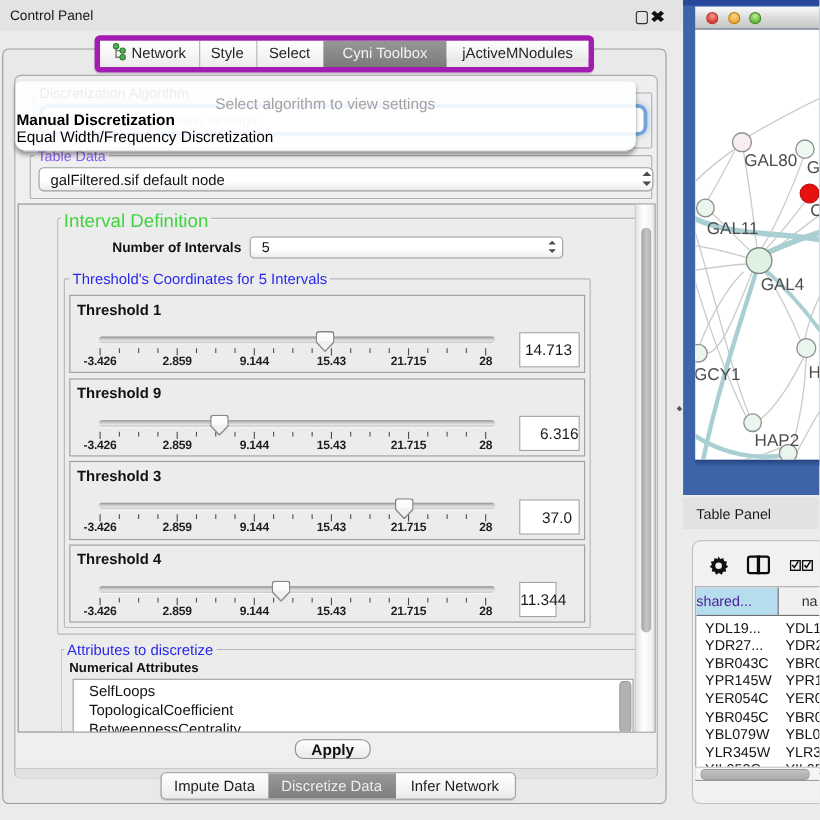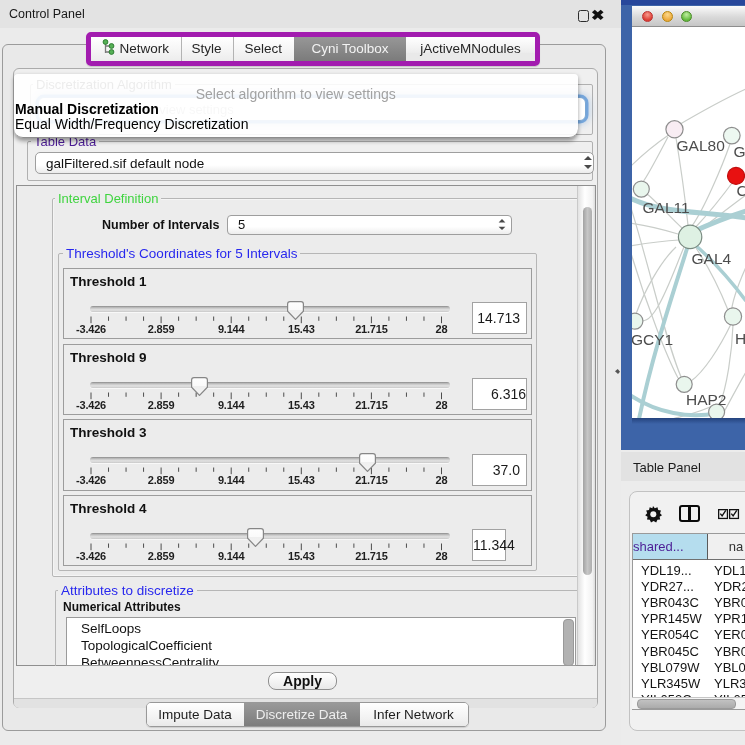--- a/index.html
+++ b/index.html
@@ -27,27 +27,27 @@
 <div style="position:absolute;top:0;height:24px;line-height:24px;text-align:center;font-size:13.5px;box-sizing:border-box;left:203px;width:112px;background:linear-gradient(#979797,#7b7b7b);color:#f3f3f3;">Cyni Toolbox</div>
 <div style="position:absolute;top:0;height:16px;line-height:24px;text-align:center;font-size:13.5px;box-sizing:border-box;left:315px;width:129px;background:linear-gradient(#ffffff,#f2f2f2 70%,#ececec);color:#262626;">jActiveMNodules</div>
 <div style="position:absolute;left:89.5px;top:0;width:1px;height:24px;background:#b3b3b3"></div>
 <div style="position:absolute;left:141.5px;top:0;width:1px;height:24px;background:#b3b3b3"></div>
 </div>
 <div class="abs" style="left:30px;top:84px;width:563px;height:51px;border:1px solid #b0b0b0;border-radius:2px;box-sizing:border-box"></div>
 <div class="abs" style="left:33px;top:77px;background:#efefef;padding:0 3px;font-size:13px;color:#3a3a3a">Discretization Algorithm</div>
 <div class="abs" style="left:38px;top:97px;width:548px;height:24px;background:#fff;border:1px solid #7aa7d4;border-radius:6px;box-sizing:border-box;box-shadow:0 0 0 2.5px rgba(88,148,214,0.75),0 0 7px 3px rgba(88,148,214,0.4)"></div>
 <div class="abs" style="left:48px;top:102px;font-size:13px;color:#b0b0b0">Select algorithm to view settings</div>
 <div class="abs" style="left:27px;top:141px;width:566px;height:40px;border:1px solid #b0b0b0;border-radius:2px;box-sizing:border-box"></div>
-<div class="abs" style="left:31px;top:134px;background:#efefef;padding:0 3px;font-size:13px;color:#4c1d95">Table Data</div>
+<div class="abs" style="left:31px;top:134px;background:#efefef;padding:0 3px;font-size:13px;color:#8b5cf6">Table Data</div>
 <div class="abs" style="left:35px;top:152px;width:559px;height:22px;background:linear-gradient(#ffffff 60%,#ebebeb);border:1px solid #9e9e9e;border-radius:5px;box-sizing:border-box"></div>
 <div class="abs" style="left:46px;top:156px;font-size:13.5px;color:#111">galFiltered.sif default node</div>
 <div class="combo-arrows" style="left:584px;top:156px"></div>
 <div class="abs" style="left:16px;top:185px;width:580px;height:481px;border:1px solid #8f8f8f;background:#ececec;box-sizing:border-box"></div>
 <div class="abs" style="left:52px;top:198px;width:528px;height:379px;border:1px solid #b6b6b6;border-radius:2px;box-sizing:border-box;box-shadow:inset 0 0 0 0.5px #fdfdfd"></div>
-<div class="abs" style="left:55px;top:191px;background:#ececec;padding:0 3px;font-size:13px;color:#3fd43f">Interval Definition</div>
+<div class="abs" style="left:55px;top:191px;background:#ececec;padding:0 3px;font-size:17px;color:#3fd43f">Interval Definition</div>
 <div class="abs" style="left:102px;top:218px;font-size:12.5px;font-weight:bold;color:#111">Number of Intervals</div>
 <div class="abs" style="left:227px;top:215px;width:285px;height:20px;background:linear-gradient(#ffffff 60%,#ededed);border:1px solid #9e9e9e;border-radius:4px;box-sizing:border-box"></div>
 <div class="abs" style="left:238px;top:217px;font-size:13px;color:#111">5</div>
 <div class="combo-arrows" style="left:498px;top:218px;transform:scale(0.85)"></div>
 <div class="abs" style="left:58px;top:253px;width:479px;height:318px;border:1px solid #b6b6b6;border-radius:2px;box-sizing:border-box"></div>
 <div class="abs" style="left:63px;top:246px;background:#ececec;padding:0 3px;font-size:13.5px;color:#2828ee">Threshold's Coordinates for 5 Intervals</div>
 <div style="position:absolute;left:63px;top:267.5px;width:469px;height:71.5px;border:1px solid #9c9c9c;background:#ececec;box-sizing:border-box">
 <div style="position:absolute;left:6px;top:5px;font-size:13.5px;font-weight:bold;color:#111">Threshold 1</div>
 <div style="position:absolute;left:26px;top:37px;width:360px;height:6px;border-radius:3px;background:linear-gradient(#8a8a8a,#c2c2c2 30%,#e3e3e3 65%,#c8c8c8);box-shadow:0 1px 0 #f8f8f8"></div>
 <svg width="353" height="12" style="position:absolute;left:26px;top:47px">

